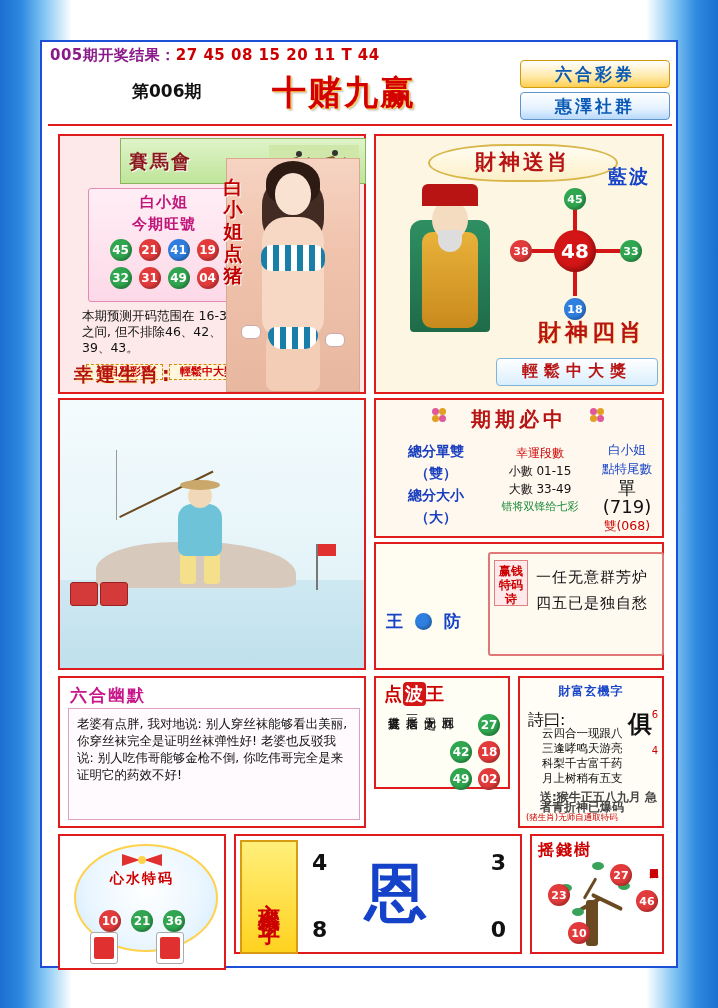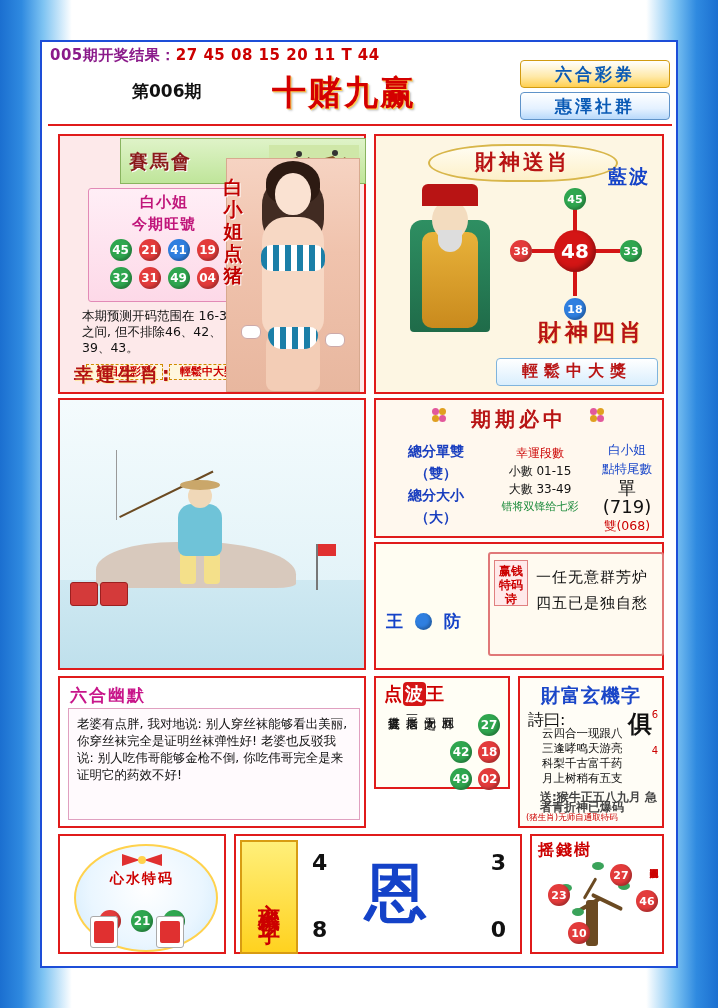--- a/index.html
+++ b/index.html
@@ -226,30 +226,30 @@
   .db-title{position:absolute;left:8px;top:4px;font-size:18px;font-weight:bold;color:#c00;letter-spacing:1px;}
   .db-title .bo{
     display:inline-block;background:#d41515;color:#fff;border-radius:4px;padding:0 2px;
   }
   .dbv{position:absolute;top:30px;font-size:12px;line-height:15px;color:#111;writing-mode:vertical-rl;}
   .dbnums{position:absolute;right:8px;top:36px;width:66px;}
   .dbrow{display:flex;justify-content:flex-end;gap:6px;margin-bottom:5px;}
 
   
   #cfPanel{left:476px;top:634px;width:146px;height:152px;background:#fffdf6;}
-  .cf-title{position:absolute;left:0;right:0;top:5px;text-align:center;font-size:19px;font-weight:bold;color:#1a46c8;letter-spacing:1px;}
+  .cf-title{position:absolute;left:0;right:0;top:5px;text-align:center;font-size:12px;font-weight:bold;color:#1a46c8;letter-spacing:1px;}
   .cf-shi{position:absolute;left:8px;top:32px;font-size:16px;color:#111;}
   .cf-word{position:absolute;right:10px;top:30px;font-size:24px;font-weight:bold;color:#111;}
   .cf-lines{position:absolute;left:22px;top:48px;font-size:11.5px;line-height:15px;color:#111;}
   .cf-side{position:absolute;right:4px;top:30px;font-size:10px;color:#c00;line-height:14px;}
   .cf-foot{position:absolute;left:20px;bottom:14px;font-size:12px;color:#444;line-height:10px;font-weight:bold;}
   .cf-foot2{position:absolute;left:6px;bottom:2px;font-size:8.5px;color:#c00;}
 
   
-  #xinPanel{left:16px;top:792px;width:168px;height:120px;background:#fff;}
+  #xinPanel{left:16px;top:792px;width:168px;height:136px;background:#fff;}
   .xin-circle{
     position:absolute;left:14px;top:8px;width:140px;height:104px;border-radius:50%;
     background:radial-gradient(circle at 50% 40%,#fff 0%,#eaf6ff 60%,#cfe9fb 100%);
     border:2px solid #ffd24d;
   }
   .xin-t{position:absolute;left:0;right:0;top:34px;text-align:center;font-size:14px;font-weight:bold;color:#c00;letter-spacing:2px;}
   .xin-balls{position:absolute;left:0;right:0;top:74px;display:flex;justify-content:center;gap:10px;}
   .bow{position:absolute;width:44px;height:20px;}
   .card{position:absolute;width:26px;height:30px;background:#fff;border:1px solid #aaa;border-radius:3px;}
   .card .cm{position:absolute;left:3px;top:4px;width:20px;height:22px;background:#e03030;border-radius:2px;}

